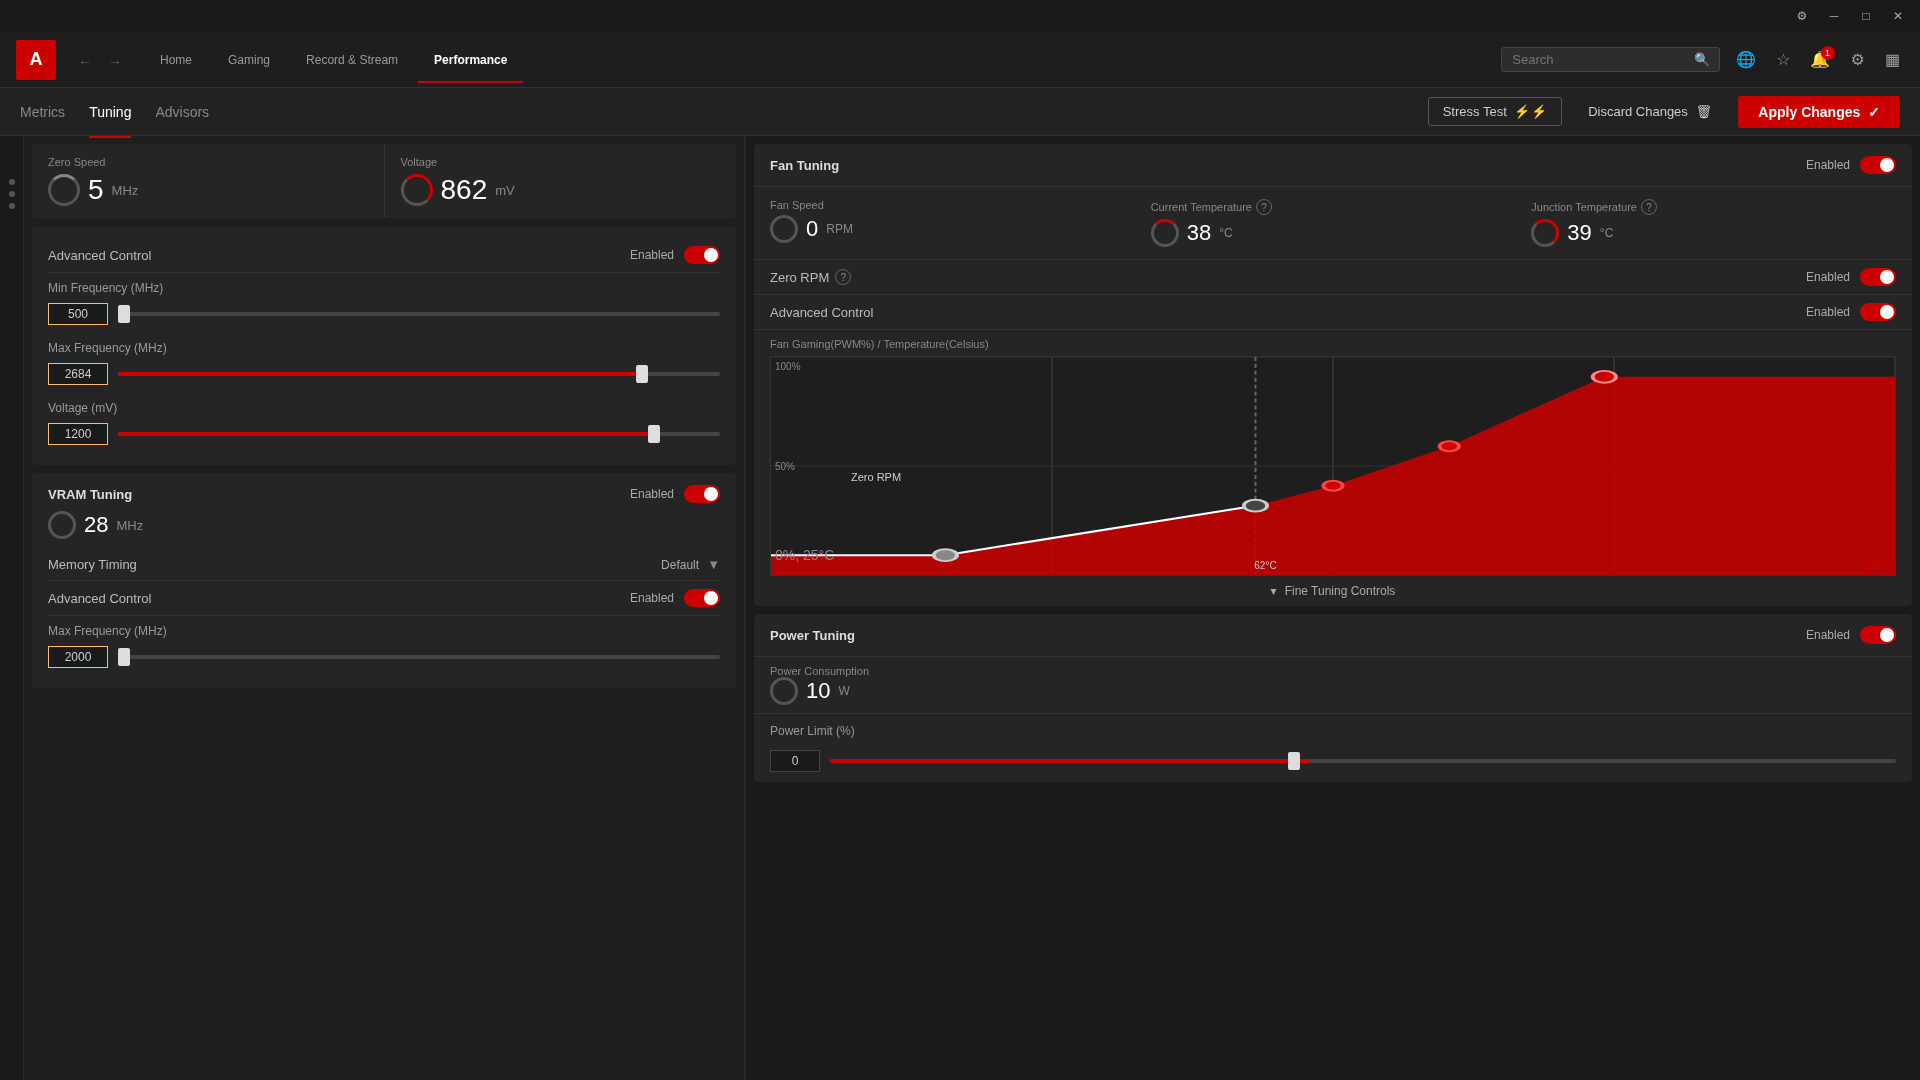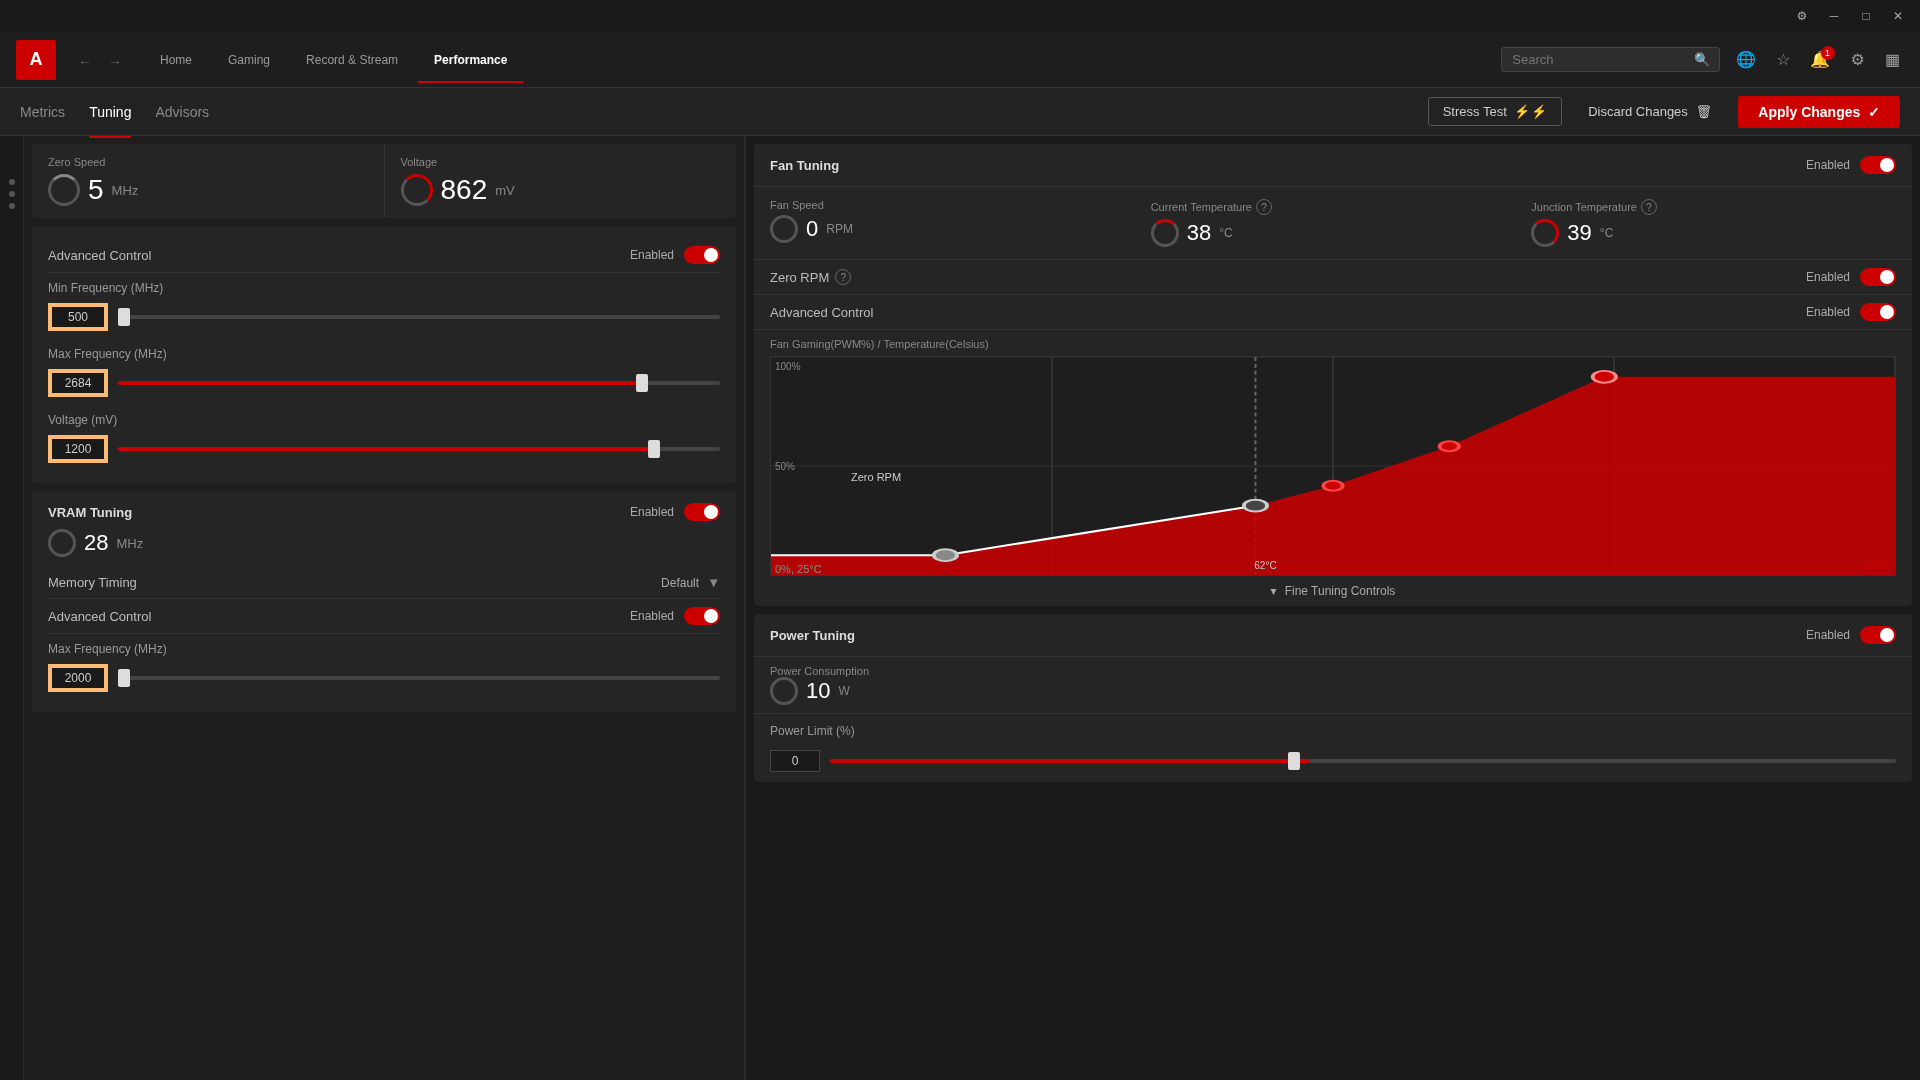--- a/index.html
+++ b/index.html
@@ -279,21 +279,21 @@
     
     .slider-section { padding: 8px 0; }
     .slider-label { font-size: 12px; color: #999; margin-bottom: 8px; }
     .slider-row {
       display: flex;
       align-items: center;
       gap: 10px;
     }
     .slider-input-box {
       background: #1a1a1a;
-      border: 4px solid #fdba74;
+      border: 1px solid #fdba74;
       color: #ccc;
       width: 60px;
       padding: 3px 6px;
       font-size: 12px;
       text-align: center;
     }
     .slider-track {
       flex: 1;
       height: 4px;
       background: #444;
@@ -403,22 +403,22 @@
       font-size: 10px; color: #888;
     }
     .chart-y-label-mid {
       position: absolute;
       left: 4px; top: 50%;
       font-size: 10px; color: #888;
       transform: translateY(-50%);
     }
     .chart-x-label-left {
       position: absolute;
-      left: 4px; bottom: 0;
-      font-size: 11px; color: #888;
+      left: 4px; bottom: 12px;
+      font-size: 14px; color: #888;
     }
     .chart-x-label-mid {
       position: absolute;
       left: 43%; bottom: 4px;
       font-size: 10px; color: #888;
     }
     .chart-x-label-right {
       position: absolute;
       right: 4px; bottom: 4px;
       font-size: 10px; color: #cc0000;

